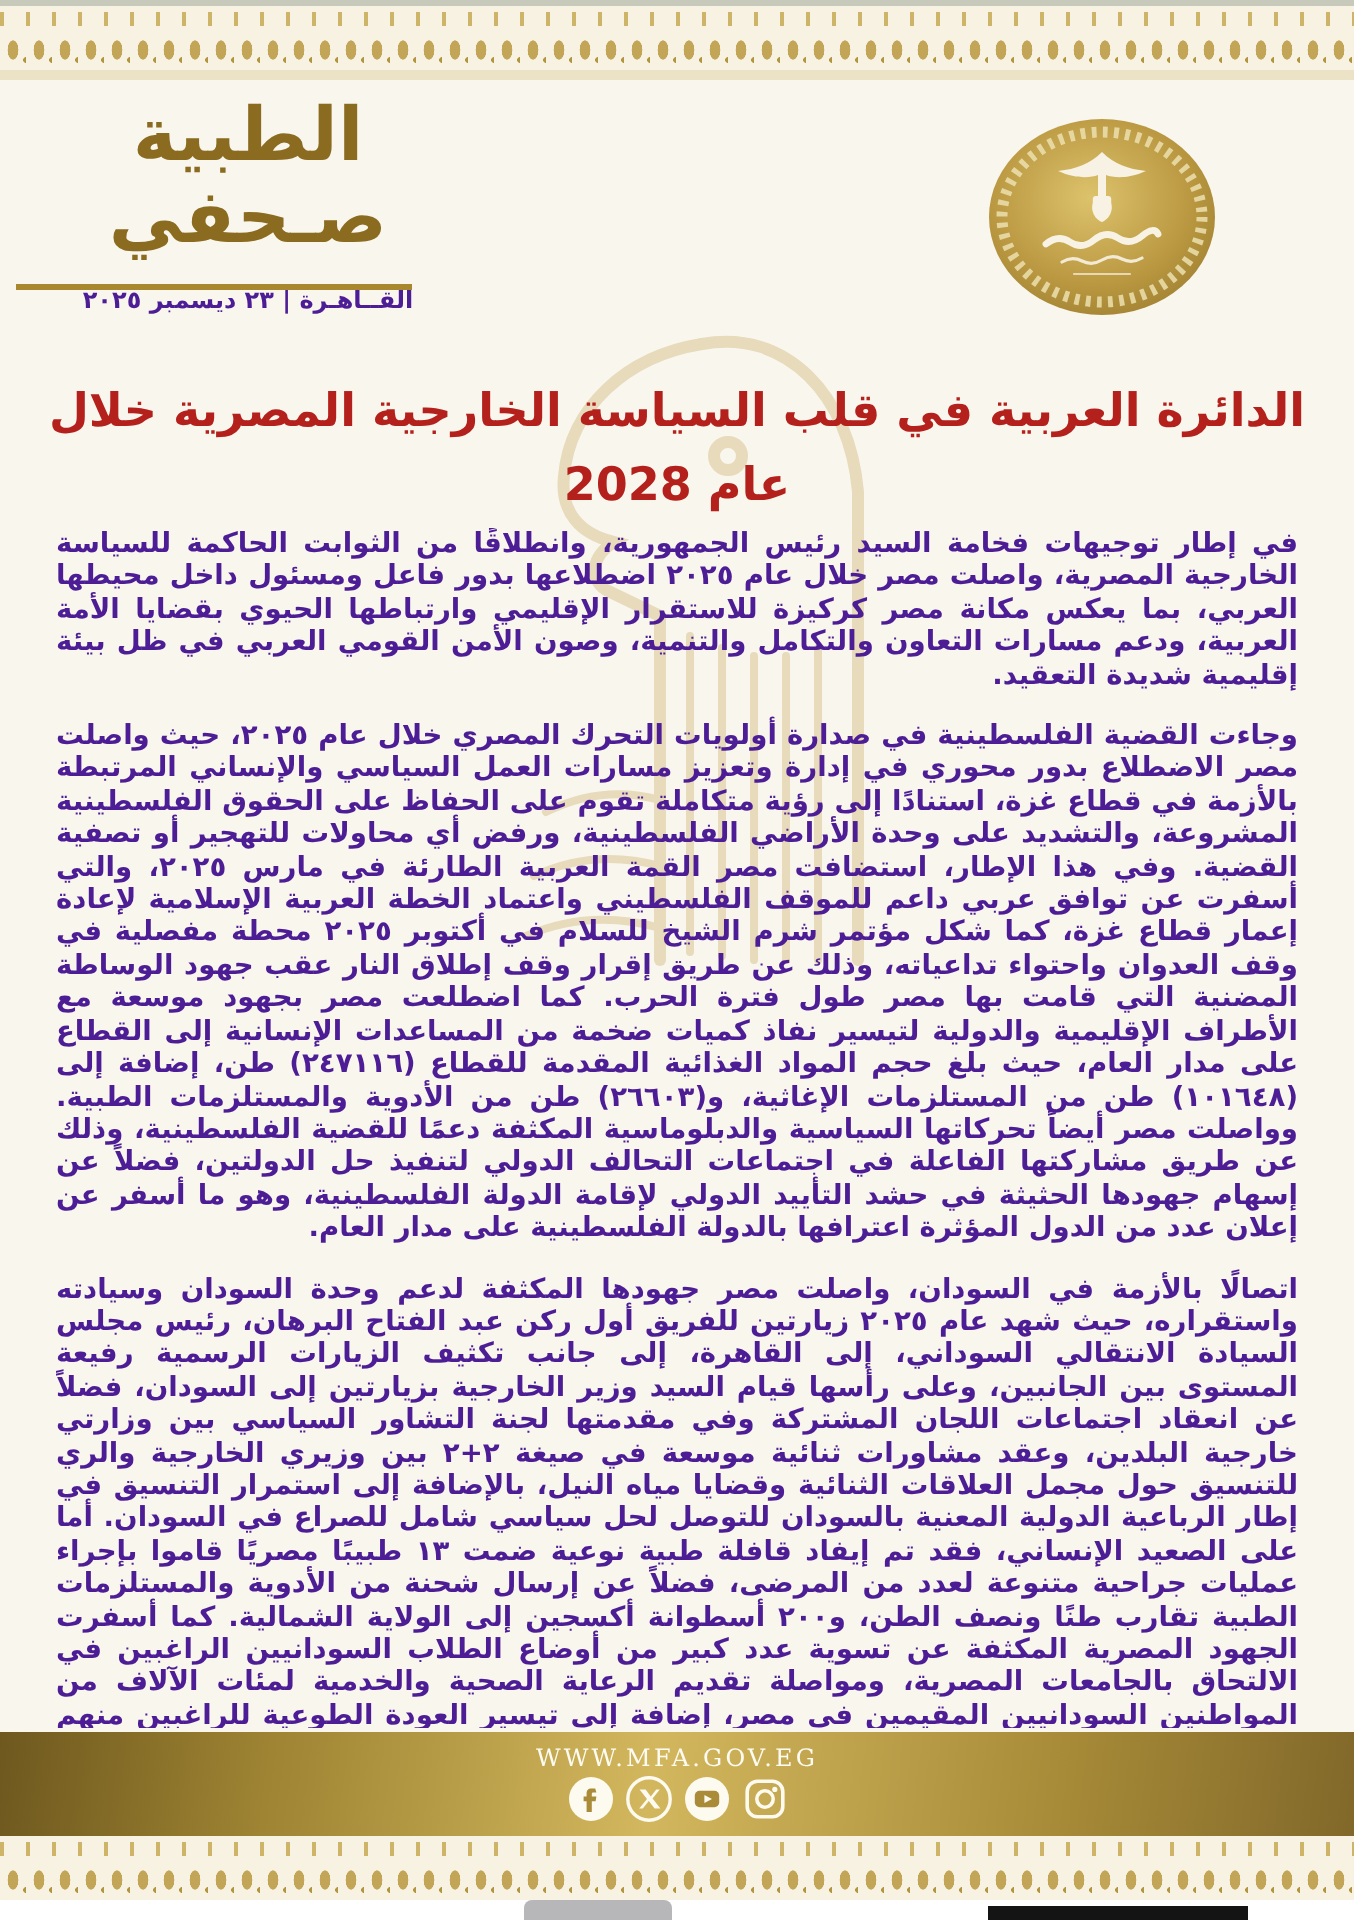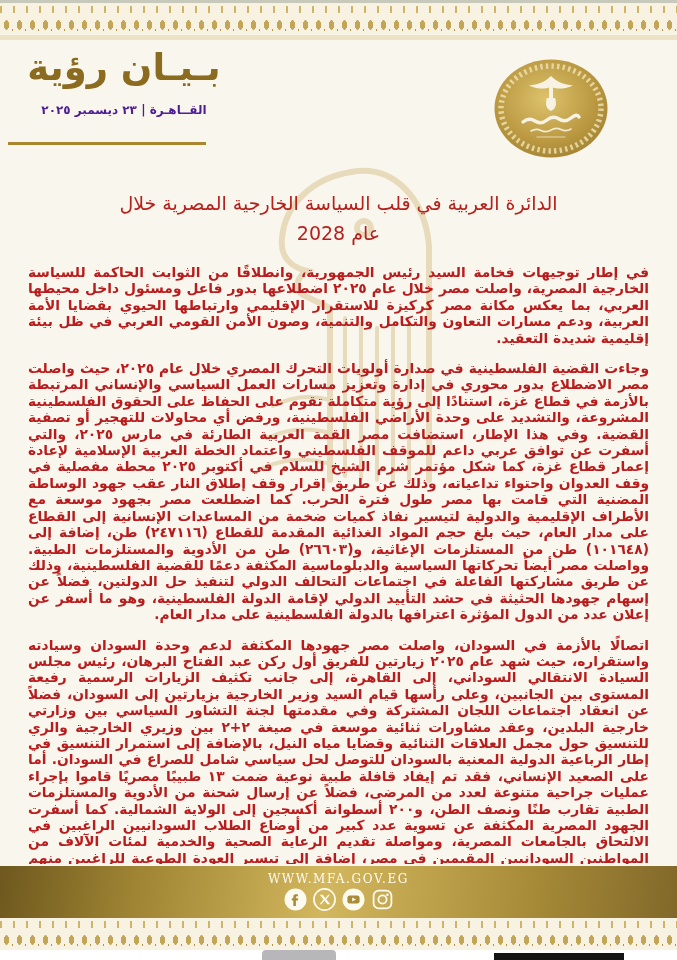--- a/index.html
+++ b/index.html
@@ -23,25 +23,25 @@
   .hdr-block{position:absolute;left:14px;top:48px;width:220px;text-align:center;color:#8a6b1f;}
   .press-title{font-size:37px;font-weight:bold;line-height:1.1;letter-spacing:-1px;}
   .dateline{margin-top:14px;font-size:12px;font-weight:bold;color:#4c1d95;}
   .rule{position:absolute;left:8px;top:142px;width:198px;height:3px;background:#a8872e;}
 
   .seal{position:absolute;left:493px;top:58px;width:116px;height:101px;}
 
   .watermark{position:absolute;left:233px;top:156px;width:244px;height:332px;opacity:.42;}
 
   .doc-title{position:absolute;left:0;top:188px;width:677px;margin:0;text-align:center;
-    color:#b4211c;font-size:19px;font-weight:normal;line-height:1.6;}
+    color:#b4211c;font-size:23px;font-weight:bold;line-height:1.6;}
 
   
   .body-text{position:absolute;top:264px;right:28px;left:28px;height:600px;overflow:hidden;
-    direction:rtl;text-align:justify;color:#b91c1c;font-size:13.8px;font-weight:bold;
+    direction:rtl;text-align:justify;color:#4c1d95;font-size:13.8px;font-weight:bold;
     line-height:16.4px;}
   .body-text p{margin:0 0 14px 0;}
 
   
   .footer-bar{position:absolute;left:0;top:866px;width:677px;height:58px;text-align:center;
     background:linear-gradient(97deg,#6e581e 0%,#9e8433 20%,#d3b75e 48%,#a78b38 78%,#81682a 100%);}
   .site{margin-top:6px;color:#fdfbf2;font-family:"DejaVu Serif",serif;font-size:12px;
     letter-spacing:1.6px;}
   .social{margin-top:2px;display:flex;justify-content:center;gap:6px;}
   .social svg{display:block;cursor:pointer;}
@@ -52,21 +52,21 @@
   .black-bar{position:absolute;left:494px;top:3px;width:130px;height:7px;background:#141414;}
 </style>
 </head>
 <body>
 
 <div class="page">
 
   <div class="frieze top"></div>
 
   <div class="hdr-block">
-    <div class="press-title">بـيـان رؤية</div>
+    <div class="press-title">الطبية صـحفي</div>
     <div class="dateline">القــاهـرة | ٢٣ ديسمبر ٢٠٢٥</div>
   </div>
   <div class="rule"></div>
 
   <div class="seal">
     <svg width="116" height="101" viewBox="0 0 116 101">
       <defs>
         <radialGradient id="goldSeal" cx="45%" cy="40%" r="70%">
           <stop offset="0%" stop-color="#ddc26c"></stop>
           <stop offset="65%" stop-color="#b99740"></stop>

